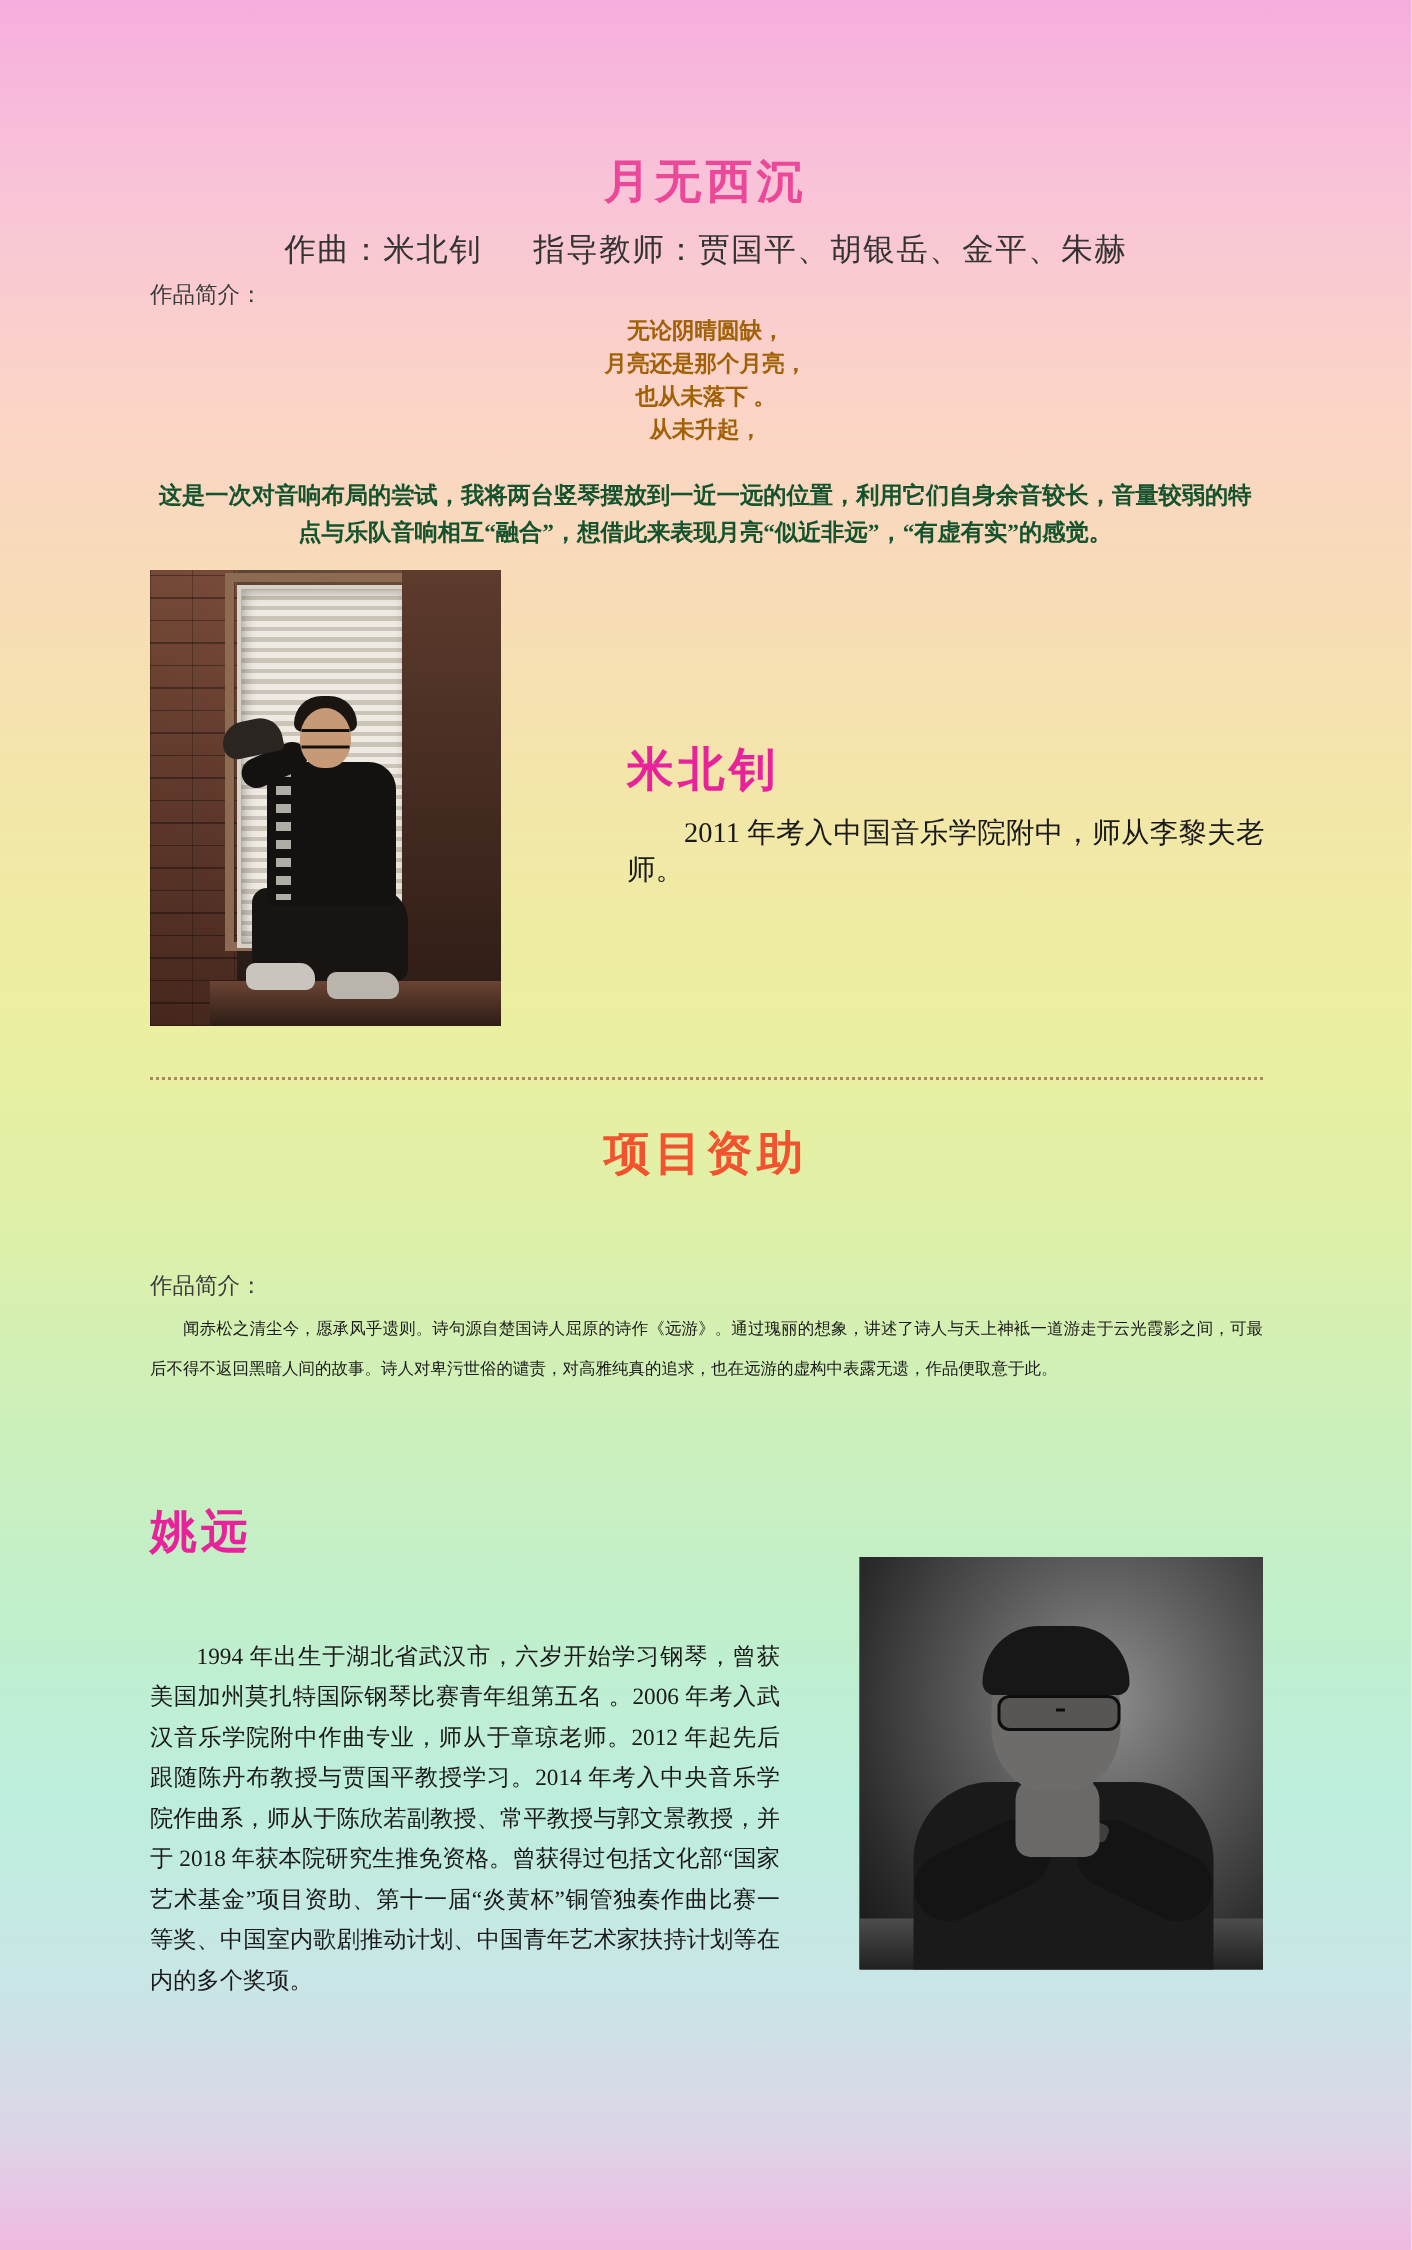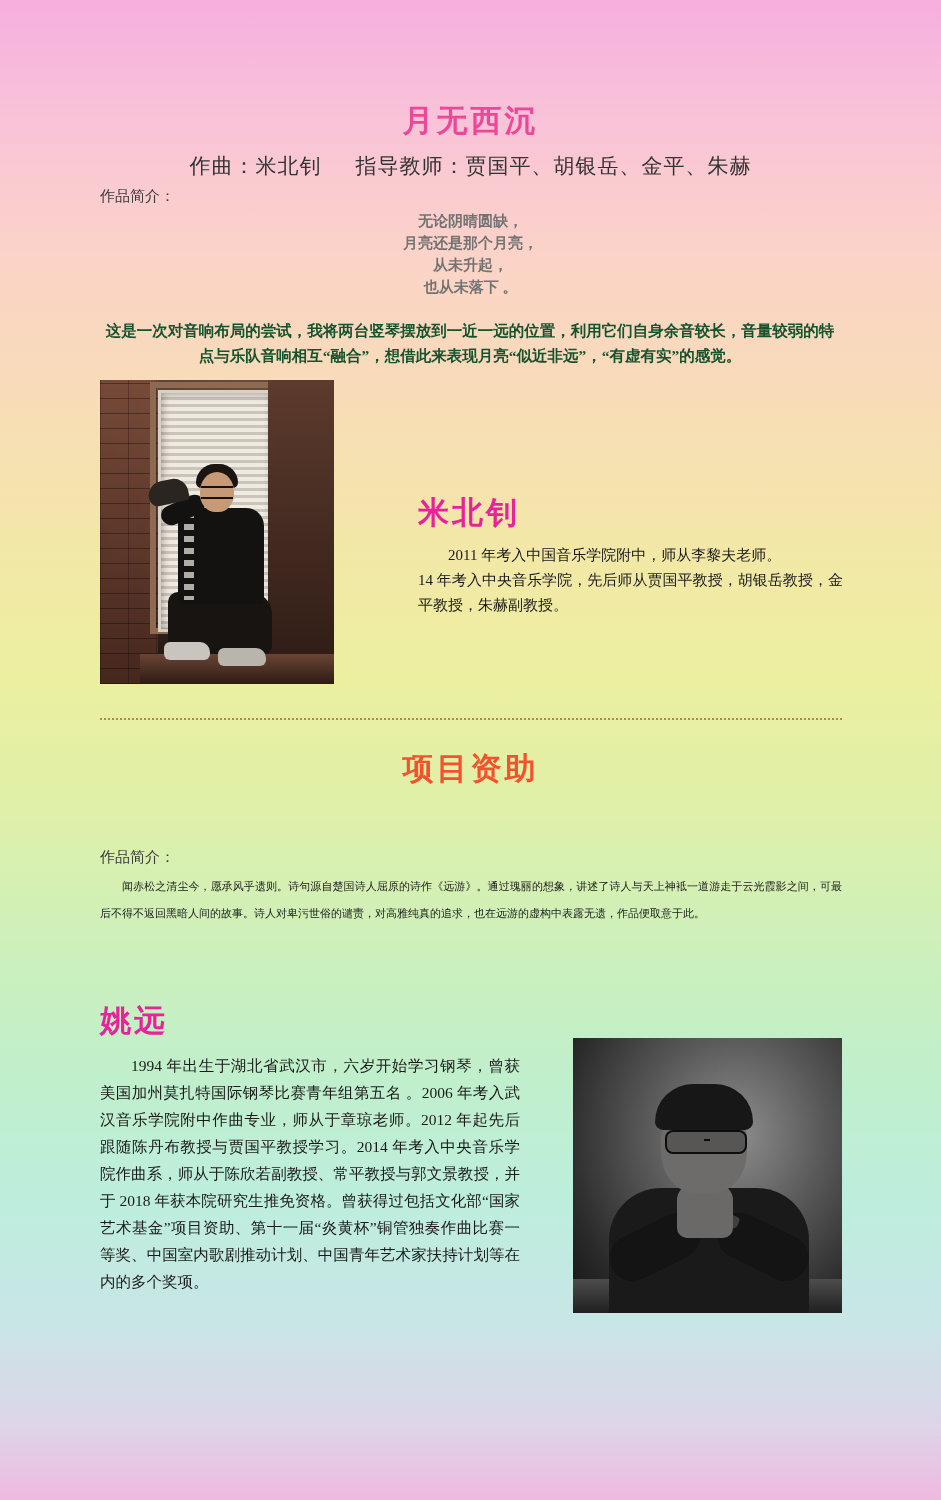--- a/index.html
+++ b/index.html
@@ -62,21 +62,21 @@
     top: 187px;
     font-size: 15px;
     color: #3b3b3b;
   }
 
   .poem {
     position: absolute;
     left: 0; right: 0;
     top: 210px;
     text-align: center;
-    color: #737373;
+    color: #a16207;
     font-size: 15px;
     line-height: 22px;
     font-weight: bold;
   }
 
   .desc1 {
     position: absolute;
     left: 100px;
     width: 740px;
     top: 318px;
@@ -209,21 +209,21 @@
     font-weight: bold;
     color: #e8229b;
     letter-spacing: 3px;
     font-family: "DejaVu Sans", sans-serif;
   }
   .bio1 {
     position: absolute;
     left: 418px;
     width: 425px;
     top: 543px;
-    font-size: 15px;
+    font-size: 19px;
     line-height: 25px;
     color: #1a1a1a;
     text-align: justify;
     text-indent: 0;
     font-family: Liberation Serif, serif;
   }
   .bio1 p { margin: 0; }
   .bio1 p.first { text-indent: 2em; }
 
   .divider {
@@ -292,21 +292,21 @@
     position: absolute;
     left: 100px;
     width: 420px;
     top: 1052px;
     font-size: 15.5px;
     line-height: 27px;
     color: #1a1a1a;
     text-align: justify;
   }
   .bio2 p { margin: 0; }
-  .bio2 p.first { text-indent: 2em; }
+  .bio2 p.first { text-indent: 2em; margin-top: 39px; }
 
   .photo2 {
     position: absolute;
     left: 573px;
     top: 1038px;
     width: 269px;
     height: 275px;
     overflow: hidden;
     background: #111;
   }
@@ -375,22 +375,22 @@
 
   <div class="credits1">
     <span>作曲：</span><span>米北钊</span><span class="gap"></span><span>指导教师：</span><span>贾国平、胡银岳、金平、朱赫</span>
   </div>
 
   <div class="intro-label1">作品简介：</div>
 
   <div class="poem">
     <div>无论阴晴圆缺，</div>
     <div>月亮还是那个月亮，</div>
+    <div>也从未落下 。</div>
     <div>从未升起，</div>
-    <div>也从未落下 。</div>
   </div>
 
   <div class="desc1">这是一次对音响布局的尝试，我将两台竖琴摆放到一近一远的位置，利用它们自身余音较长，音量较弱的特点与乐队音响相互“融合”，想借此来表现月亮“似近非远”，“有虚有实”的感觉。</div>
 
   <div class="photo1">
     <div class="bg"></div>
     <div class="brick"></div>
     <div class="doorframe"></div>
     <div class="door"></div>
     <div class="rightwall"></div>
@@ -403,21 +403,20 @@
     <div class="person-hair"></div>
     <div class="person-head"></div>
     <div class="person-glasses"></div>
     <div class="person-shoe1"></div>
     <div class="person-shoe2"></div>
   </div>
 
   <div class="name1">米北钊</div>
   <div class="bio1">
     <p class="first">2011 年考入中国音乐学院附中，师从李黎夫老师。</p>
-    <p>14 年考入中央音乐学院，先后师从贾国平教授，胡银岳教授，金平教授，朱赫副教授。</p>
   </div>
 
   <div class="divider"></div>
 
   <div class="title2">项目资助</div>
 
 
   <div class="intro-label2">作品简介：</div>
 
   <div class="desc2">

